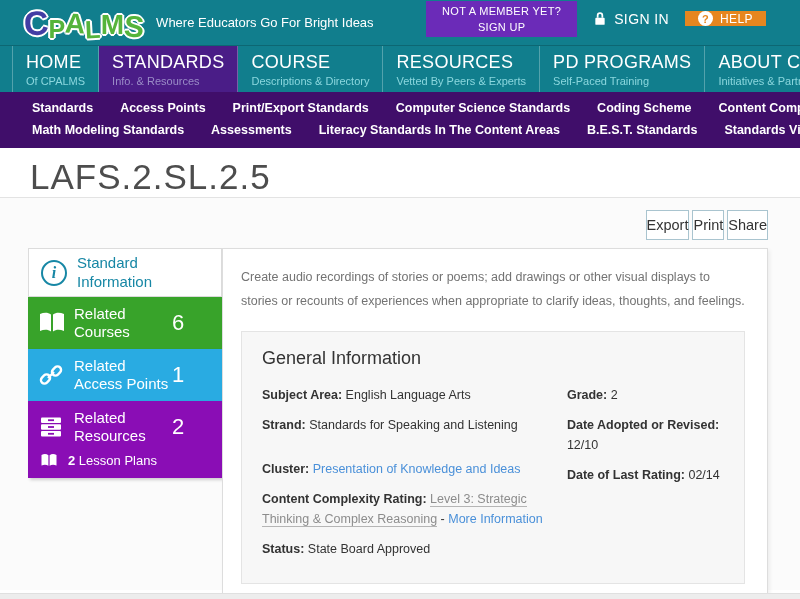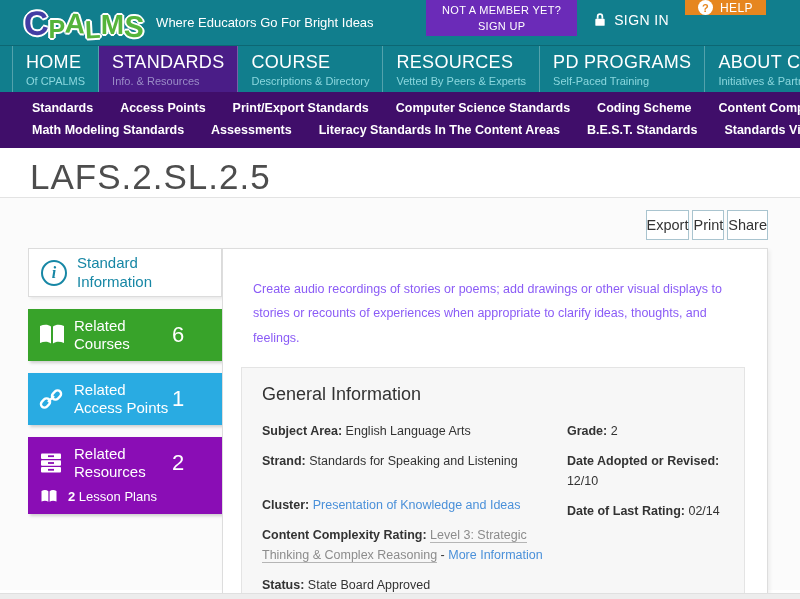--- a/index.html
+++ b/index.html
@@ -24,21 +24,21 @@
   }
   .lg-c { color:#433DA4; font-size:34px; transform:rotate(-4deg); }
   .lg-g { color:#55B43B; }
   .lg-1 { font-size:25px; transform:translateY(3px); }
   .lg-2 { font-size:28px; transform:translateY(-2px) rotate(3deg); }
   .lg-3 { font-size:25px; transform:translateY(3px) rotate(-3deg); }
   .lg-4 { font-size:28px; transform:translateY(-1px); }
   .lg-5 { font-size:30px; transform:translateY(2px) rotate(5deg); }
   .tagline { color:#fff; font-size:13px; margin-left:12px; }
 
-  .top-right { position:absolute; top:0; right:34px; height:37px; display:flex; align-items:flex-start; }
+  .top-right { position:absolute; top:0; right:34px; height:37px; display:flex; align-items:center; }
   .member-box {
     background:#6B2BB8; color:#fff; font-size:11px; letter-spacing:.3px;
     padding:4px 16px; text-align:center; cursor:pointer;
     display:flex; flex-direction:column; justify-content:center; gap:4px;
   }
   .signin { display:flex; align-items:center; gap:7px; color:#fff; font-size:14px; padding:12px 16px; cursor:pointer; letter-spacing:.4px; }
   .help {
     background:#E6861F; color:#fff; font-size:12px; letter-spacing:.4px;
     display:flex; align-items:center; gap:7px; padding:0 13px; cursor:pointer;
   }
@@ -85,38 +85,38 @@
     box-shadow:2px 2px 3px rgba(0,0,0,.07);
   }
   .info-icon {
     width:26px; height:26px; flex:none; border:2px solid #1787A5; border-radius:50%;
     color:#1787A5; display:flex; align-items:center; justify-content:center;
     font-family:"Liberation Serif", serif; font-style:italic; font-weight:700; font-size:16px;
   }
   .info-label { color:#1787A5; font-size:15px; line-height:1.25; width:104px; }
 
   .side-item {
-    margin-top:12px; color:#fff; cursor:pointer;
+    margin-top:0; color:#fff; cursor:pointer;
     box-shadow:2px 2px 3px rgba(0,0,0,.18);
   }
   .si-row { display:flex; align-items:center; padding:8px 10px; min-height:50px; }
   .si-icon { width:30px; flex:none; display:flex; }
   .si-label { flex:1; font-size:15px; line-height:1.2; padding-left:6px; max-width:104px; }
   .si-count { font-size:22px; font-weight:300; margin-right:9px; }
   .item-green { background:#38A32A; }
   .item-blue { background:#29ABE2; }
   .item-purple { background:#8A0DB5; }
   .si-sub { display:flex; align-items:center; gap:10px; padding:0 10px 10px 12px; font-size:13px; color:#fff; }
   .si-sub b { font-weight:700; }
 
   .main-box {
     flex:1; background:#fff; border:1px solid #DDD; min-height:292px;
     padding:16px 22px 26px 18px; box-shadow:2px 2px 4px rgba(0,0,0,.06);
   }
-  .desc { font-size:12.5px; color:#8b5cf6; line-height:1.95; margin:12px; }
+  .desc { font-size:12.5px; color:#737373; line-height:1.95; margin:0; }
 
   .gi-box { background:#F7F7F7; border:1px solid #E4E4E4; margin-top:17px; padding:14px 20px 14px; }
   .gi-title { font-size:18px; font-weight:400; color:#333; margin:2px 0 16px; }
   .gi-cols { display:flex; }
   .gi-left { flex:0 0 66%; padding-right:16px; }
   .gi-right { flex:1; }
   .gi-row { font-size:12.5px; color:#333; margin-bottom:10px; line-height:1.6; }
   .gi-row b { font-weight:700; }
   .gap-above { margin-top:24px; }
   .link { color:#4A90D9; text-decoration:none; cursor:pointer; }

